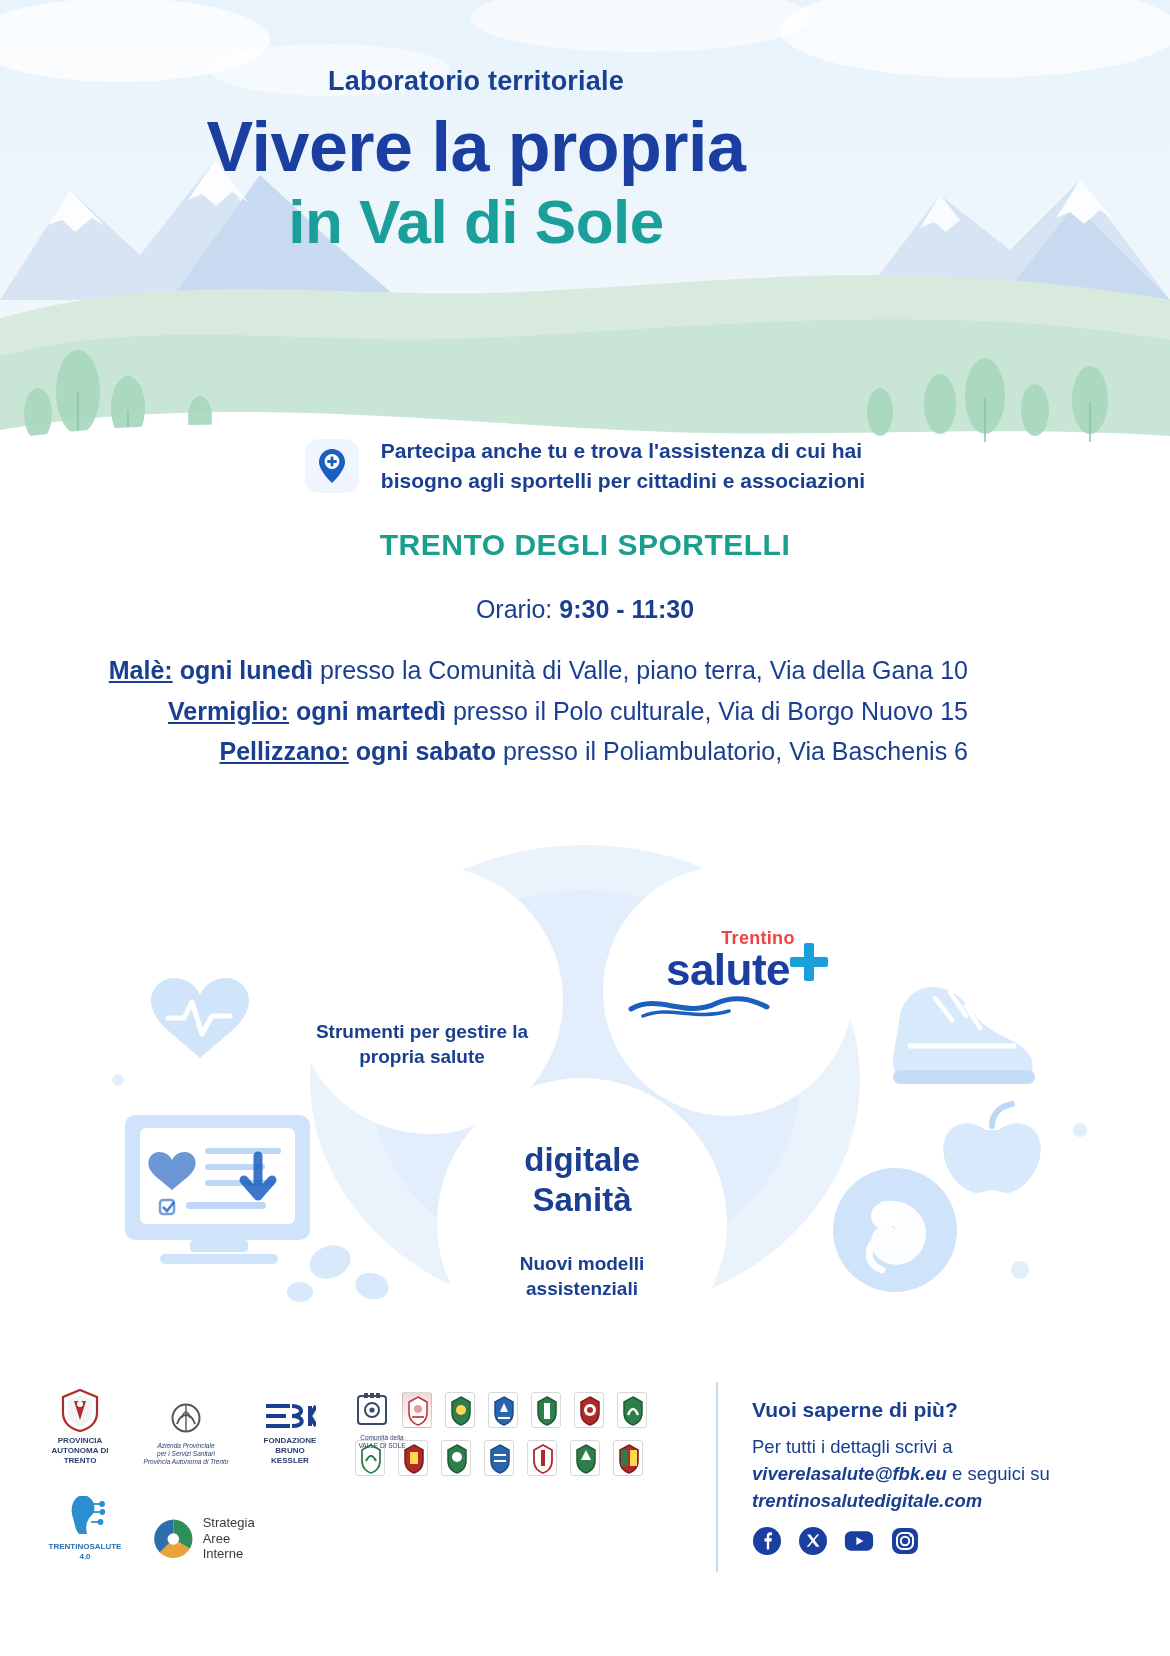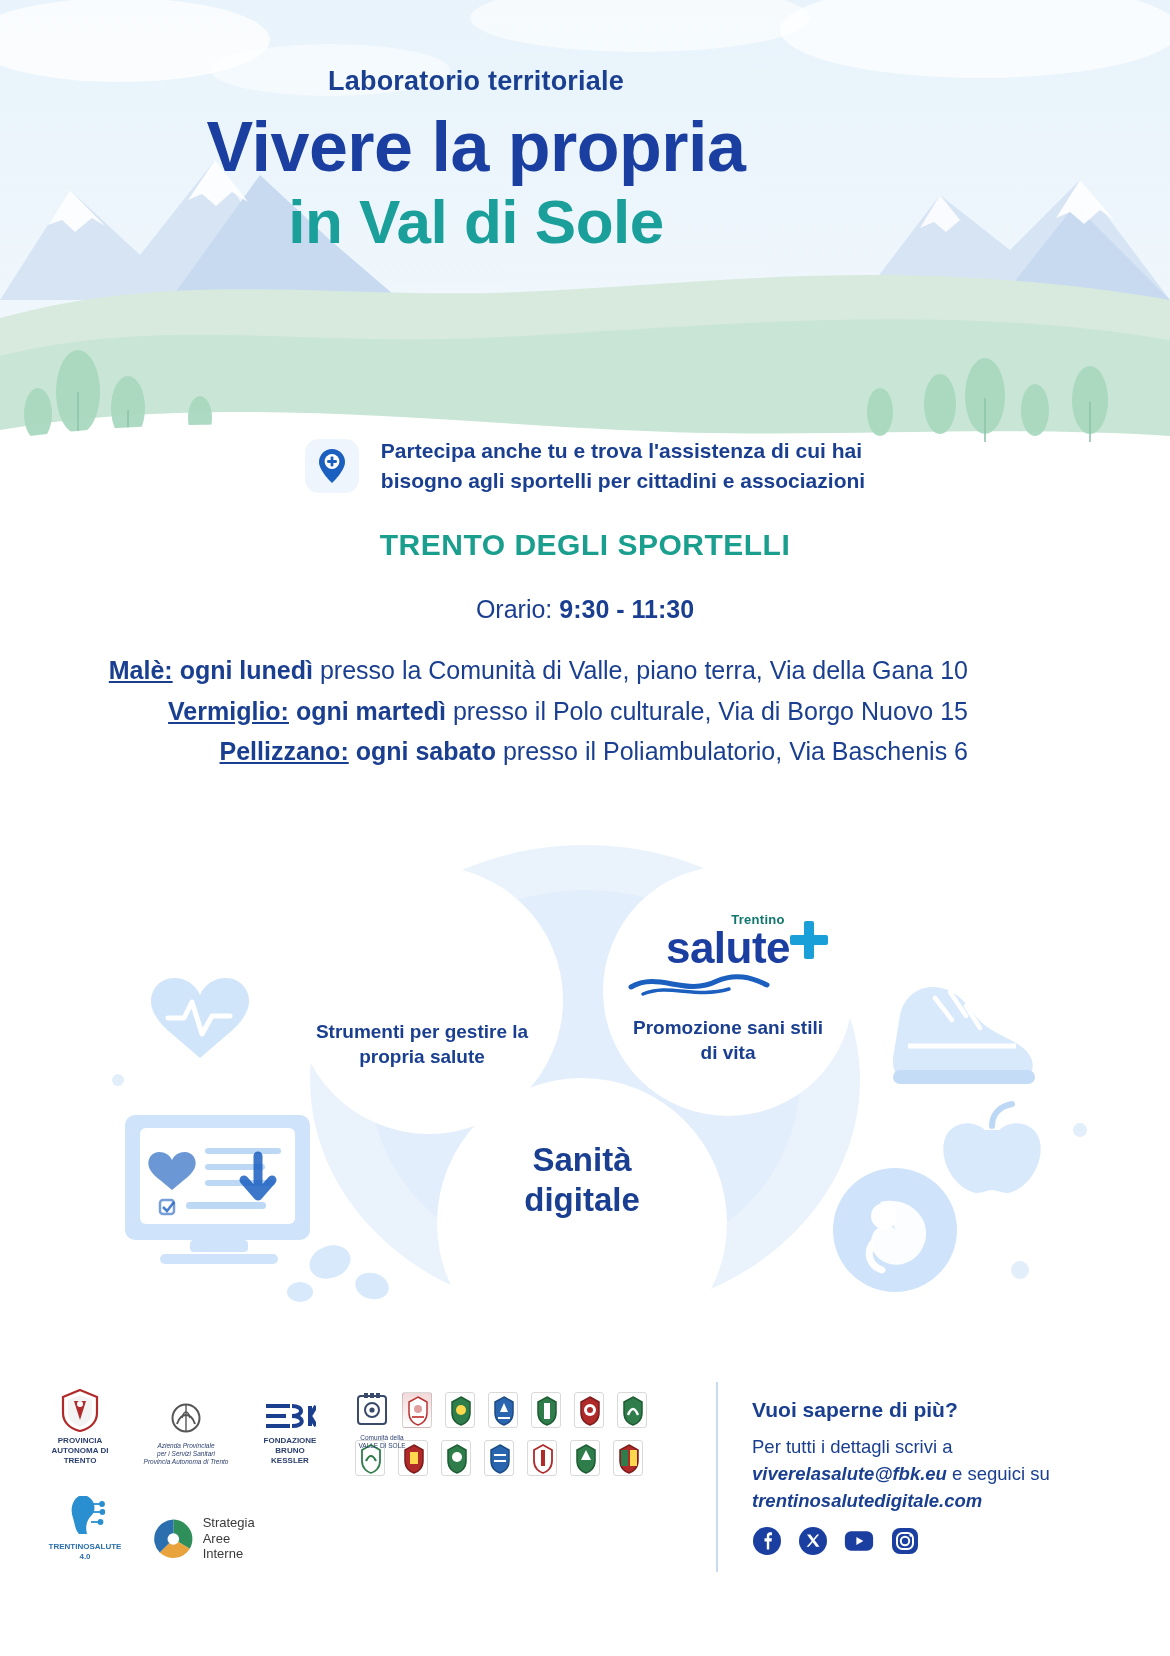--- a/index.html
+++ b/index.html
@@ -170,25 +170,26 @@
   .trec-sub {
     font-size: 10.5px;
     font-weight: bold;
     color: #1a9f9a;
     letter-spacing: 0.6px;
     margin-top: 4px;
   }
   
   .salute-wrap { position: absolute; text-align: center; }
   .salute-top {
-    font-size: 13px;
-    font-weight: bold;
-    color: #0f766e;
+    font-size: 18px;
+    font-weight: bold;
+    color: #ef4444;
     letter-spacing: 0.3px;
     margin-left: 60px;
+    margin-top: 16px;
   }
   .salute-word {
     font-size: 44px;
     font-weight: bold;
     color: #1b3fa0;
     line-height: 0.95;
     letter-spacing: -0.5px;
   }
 
   
@@ -470,27 +471,27 @@
     <svg width="150" height="30" viewBox="0 0 150 30" style="display:block; margin-top:-2px;">
       <path d="M6,20 C34,4 60,30 92,14 C110,6 126,10 142,18" fill="none" stroke="#1b5fbf" stroke-width="5" stroke-linecap="round"></path>
       <path d="M18,27 C44,16 70,32 104,22" fill="none" stroke="#1b5fbf" stroke-width="3.5" stroke-linecap="round"></path>
     </svg>
   </div>
 
   <div class="bub-label" style="left:288px; top:190px; width:268px;">
     <div>Strumenti per gestire la</div>
     <div>propria salute</div>
   </div>
-  <div class="bub-label" style="left:600px; top:186px; width:256px;">
-    <div>Promozione sani stili</div>
-    <div>di vita</div>
-  </div>
   <div class="bub-center-title" style="left:437px; top:310px; width:290px;">
+    <div>digitale</div>
     <div>Sanità</div>
-    <div>digitale</div>
+  </div>
+  <div class="bub-label" style="left:437px; top:422px; width:290px;">
+    <div>Nuovi modelli</div>
+    <div>assistenziali</div>
   </div>
 </div>
 
 <div class="footer">
 
   <div class="logos-left">
     <div class="logo-row">
       <div style="width:68px;">
         <svg width="40" height="44" viewBox="0 0 40 44" style="display:block;margin:0 auto;">
           <path d="M20,2 L37,9 V25 C37,35 29,41 20,43 C11,41 3,35 3,25 V9 Z" fill="#ffffff" stroke="#b02a2a" stroke-width="2.2"></path>

